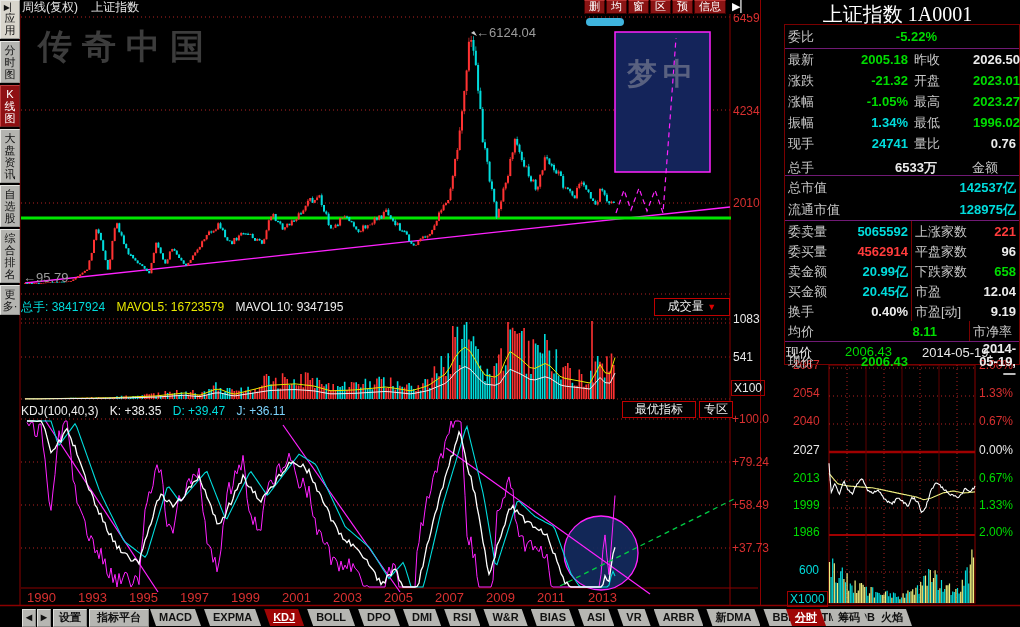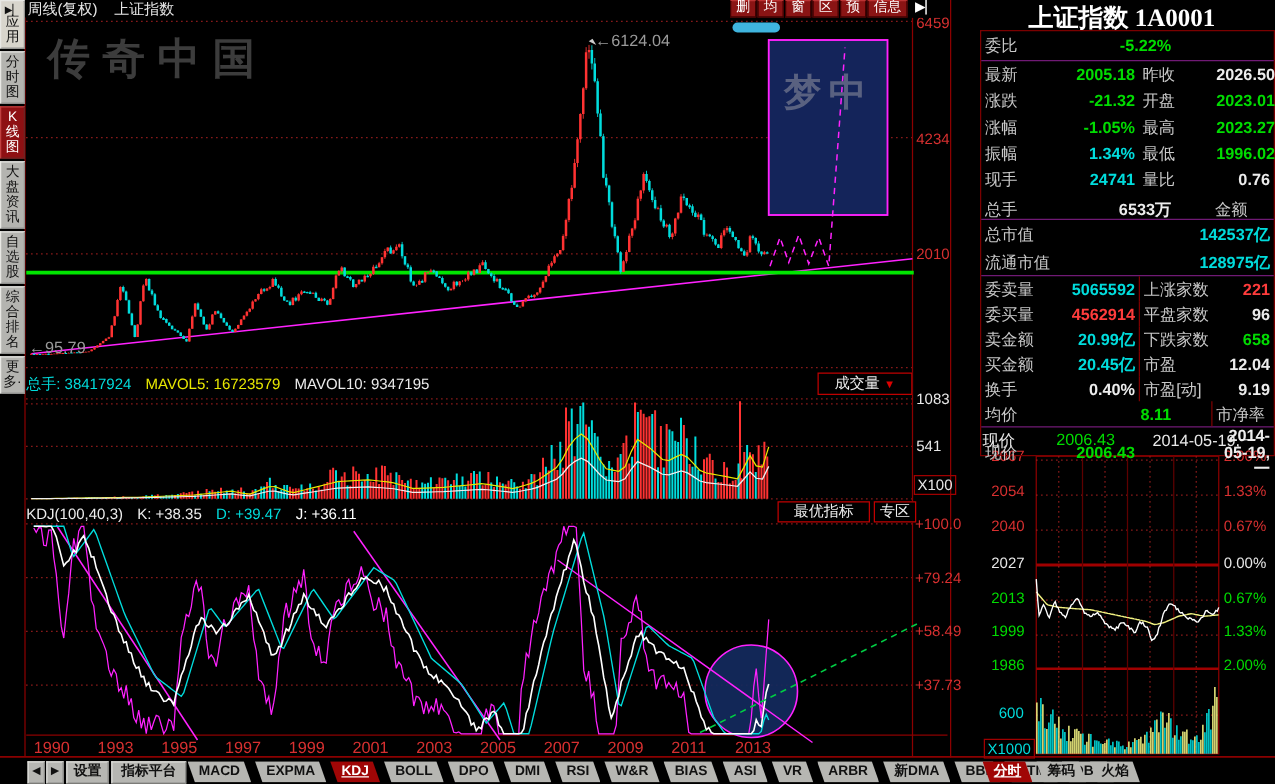--- a/index.html
+++ b/index.html
@@ -22,26 +22,26 @@
     font-size:11px;line-height:11px;padding:0 4px;margin-right:1px;cursor:pointer;white-space:nowrap;}
   
   .ax{position:absolute;z-index:10;font-size:12px;color:#d83030;white-space:nowrap;}
   .axw{color:#e8e8e8}.axg{color:#00dc00}.axc{color:#00dcdc}
   .boxed{border:1px solid #a00000;padding:0 2px;}
   .gray{color:#9a9a9a;}
   .wm{color:#3c3c3c;font-size:34px;font-weight:bold;letter-spacing:10px;z-index:4;}
   .wm2{color:#596180;font-size:30px;font-weight:bold;letter-spacing:6px;z-index:10;}
   
   .band{position:absolute;left:21px;width:737px;height:21px;z-index:10;font-size:12px;line-height:20px;white-space:nowrap;}
-  .c-g{color:#00dc00}.c-c{color:#00dcdc}.c-w{color:#ececec}.c-r{color:#ff3c3c}.c-y{color:#e8e800}.c-m{color:#ffffff}
+  .c-g{color:#00dc00}.c-c{color:#00dcdc}.c-w{color:#ececec}.c-r{color:#ff3c3c}.c-y{color:#e8e800}.c-m{color:#7dd3fc}
   .selbox{position:absolute;border:1px solid #c00000;color:#eee;font-size:12px;line-height:15px;
     text-align:center;cursor:pointer;background:#000;z-index:11;}
   
   #q-title{left:775px;top:1px;width:245px;text-align:center;color:#fff;
-    font-family:"Liberation Serif","DejaVu Serif",serif;font-weight:bold;font-size:20px;z-index:10;}
+    font-family:"Liberation Serif","DejaVu Serif",serif;font-weight:normal;font-size:20px;z-index:10;}
   #quote-rows{left:784px;top:24px;width:234px;border:1px solid #7a0000;z-index:10;}
   .qrow{display:grid;grid-template-columns:58px 68px 62px 1fr;align-items:center;}
   .qrow span{font-size:13px;line-height:1;display:block;}
   .ql,.ql2{color:#c8c8c8;padding-left:3px;}
   .qv,.qv2{font-weight:bold;text-align:right;padding-right:3px;}
   .sepA{border-bottom:1px solid #701a75;gap:29px;}
   .qrow.wide{grid-template-columns:120px 1fr;}
   .qrow.vline .ql2{border-left:1px solid #7a0000;height:100%;display:flex;align-items:center;}
   
   #bottom-bar{left:0;top:607px;width:1020px;height:20px;background:#000;z-index:12;}

